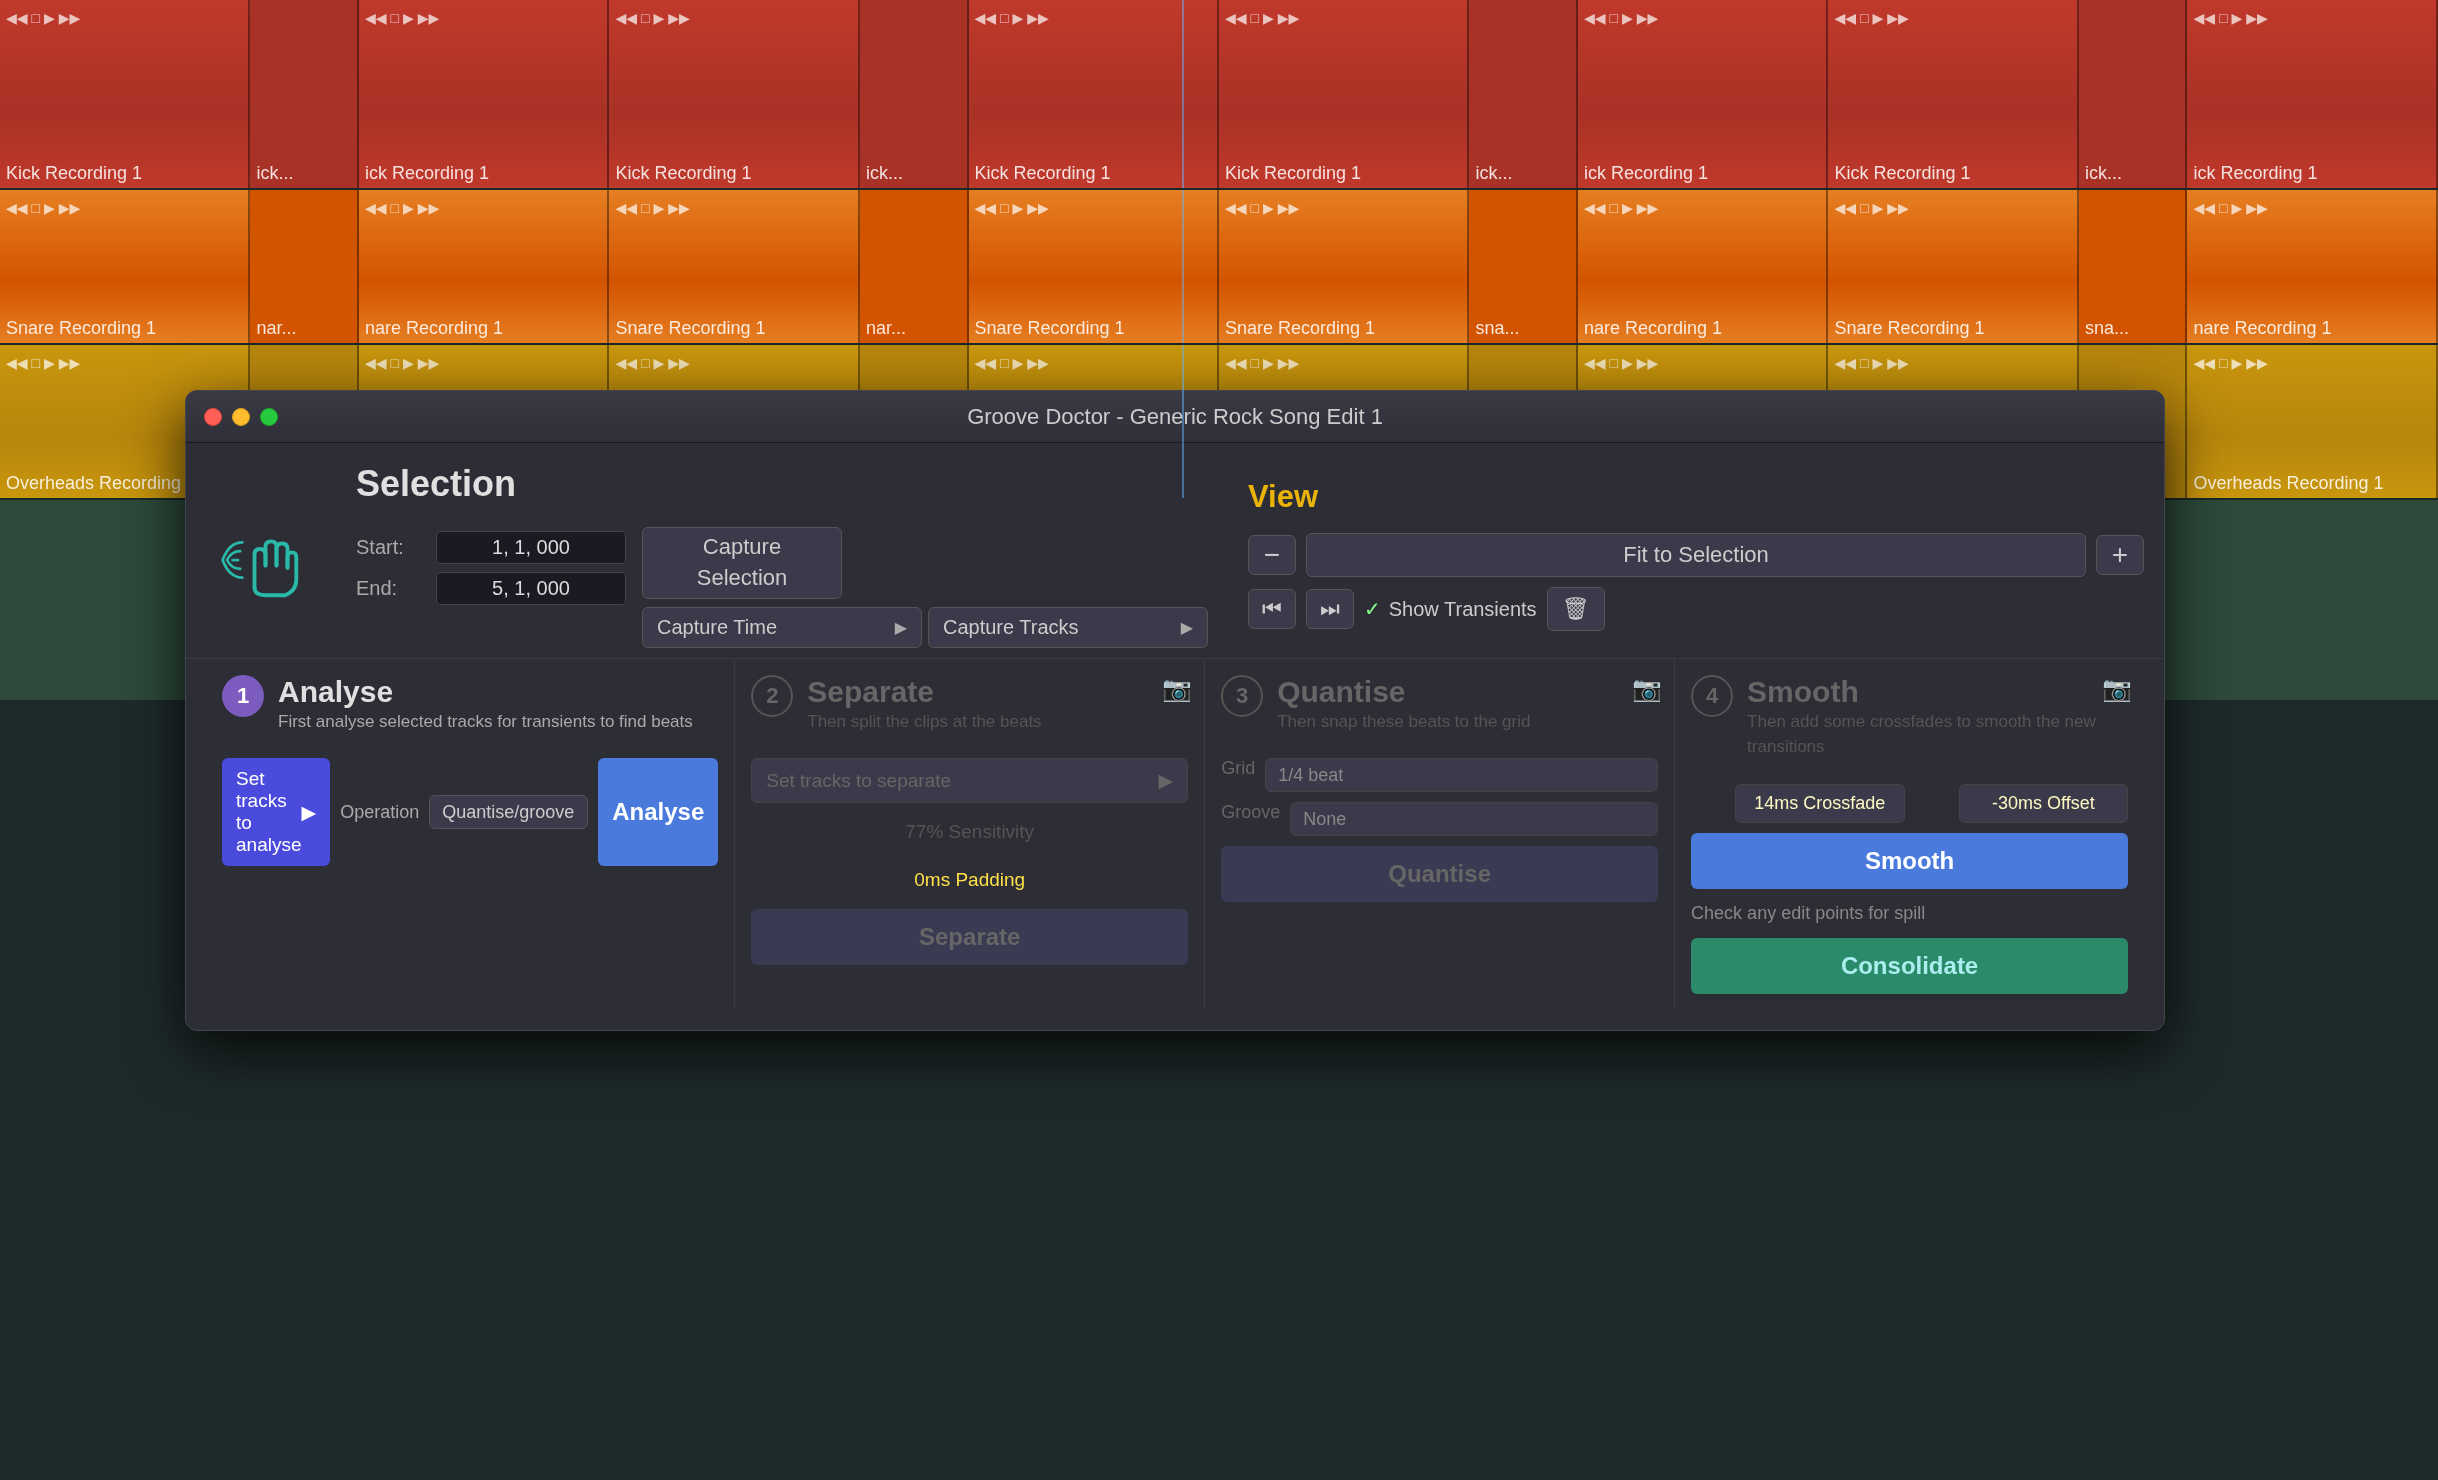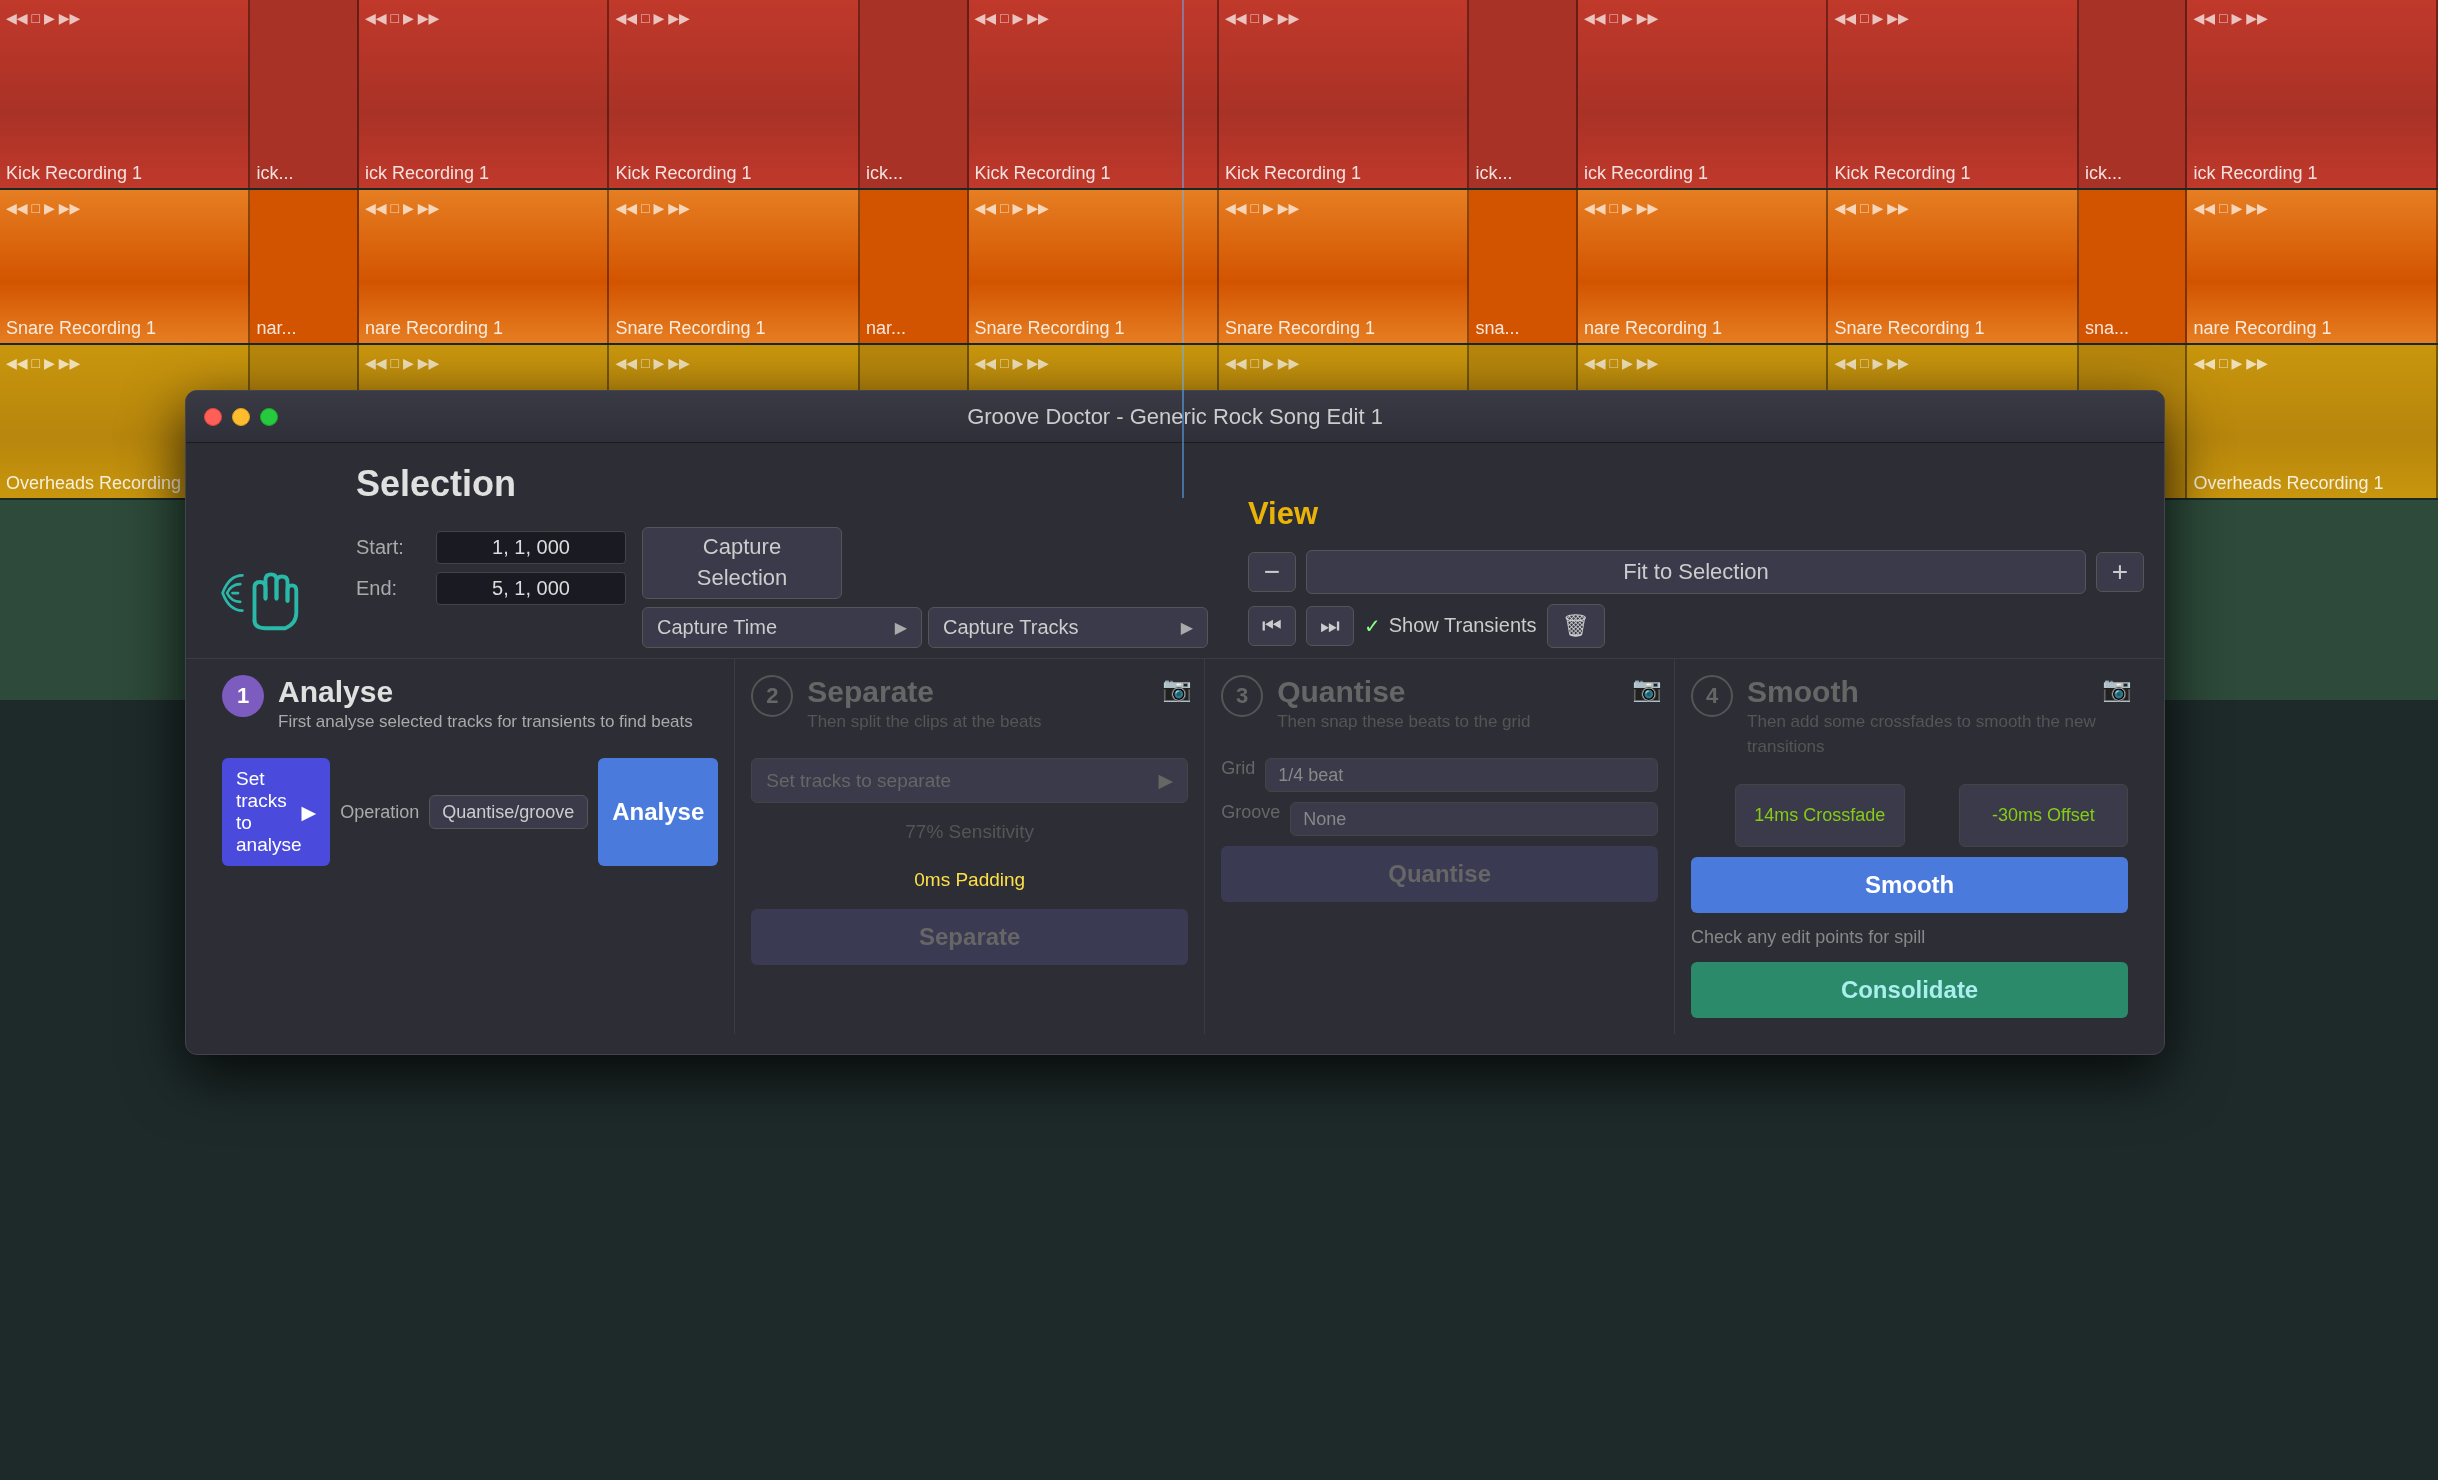--- a/index.html
+++ b/index.html
@@ -515,23 +515,23 @@
     .step4-controls { display: flex; flex-direction: column; gap: 10px; }
 
     .crossfade-row {
       display: flex;
       gap: 10px;
     }
 
     .crossfade-btn {
       background: #3a3a4a;
       border: 1px solid #444;
-      color: #84cc16;
+      color: #fef9c3;
       font-size: 18px;
-      padding: 20px 14px;
+      padding: 8px 14px;
       border-radius: 6px;
       flex: 1;
       text-align: center;
       margin-left: 44px;
     }
 
     .smooth-btn {
       background: #4a7adc;
       border: none;
       color: white;
@@ -916,21 +916,21 @@
 
   <div class="dialog-titlebar">
     <div class="traffic-lights">
       <div class="traffic-light tl-red"></div>
       <div class="traffic-light tl-yellow"></div>
       <div class="traffic-light tl-green"></div>
     </div>
     <span class="dialog-title">Groove Doctor - Generic Rock Song Edit 1</span>
   </div>
 
-  <div style="display:flex; padding: 20px 20px 10px 20px; gap: 20px; align-items: flex-end; border-bottom: 1px solid #3a3a48;">
+  <div style="display:flex; padding: 20px 20px 10px 20px; gap: 20px; align-items: center; border-bottom: 1px solid #3a3a48;">
 
     <div class="logo-area">
       <svg class="logo-svg" viewBox="0 0 100 100">
 
         <g fill="none" stroke="#2ab8a8" stroke-width="3.5" stroke-linecap="round" stroke-linejoin="round">
 
           <path d="M35 75 L35 45 Q35 40 40 40 Q45 40 45 45 L45 55"></path>
           <path d="M45 55 L45 38 Q45 33 50 33 Q55 33 55 38 L55 55"></path>
           <path d="M55 55 L55 40 Q55 35 60 35 Q65 35 65 40 L65 57"></path>
           <path d="M65 57 L65 47 Q65 43 69 43 Q73 43 73 48 L73 68 Q73 78 63 82 L45 82 Q35 82 35 75"></path>

